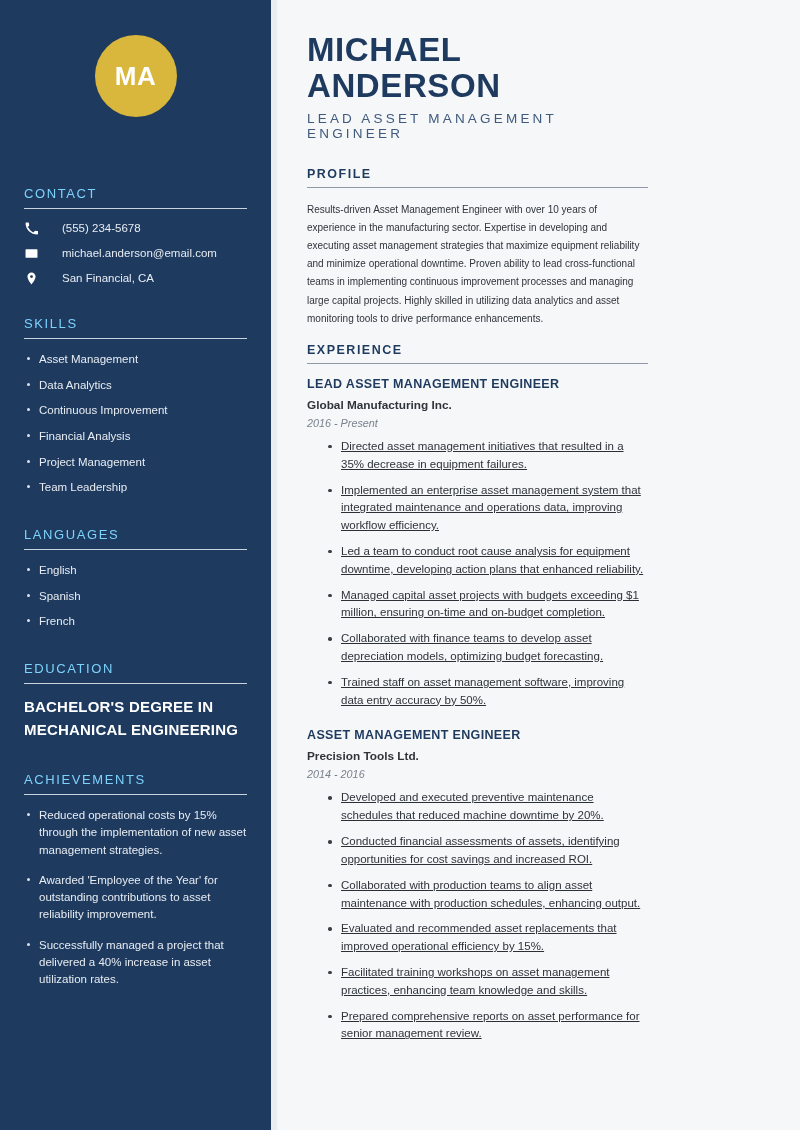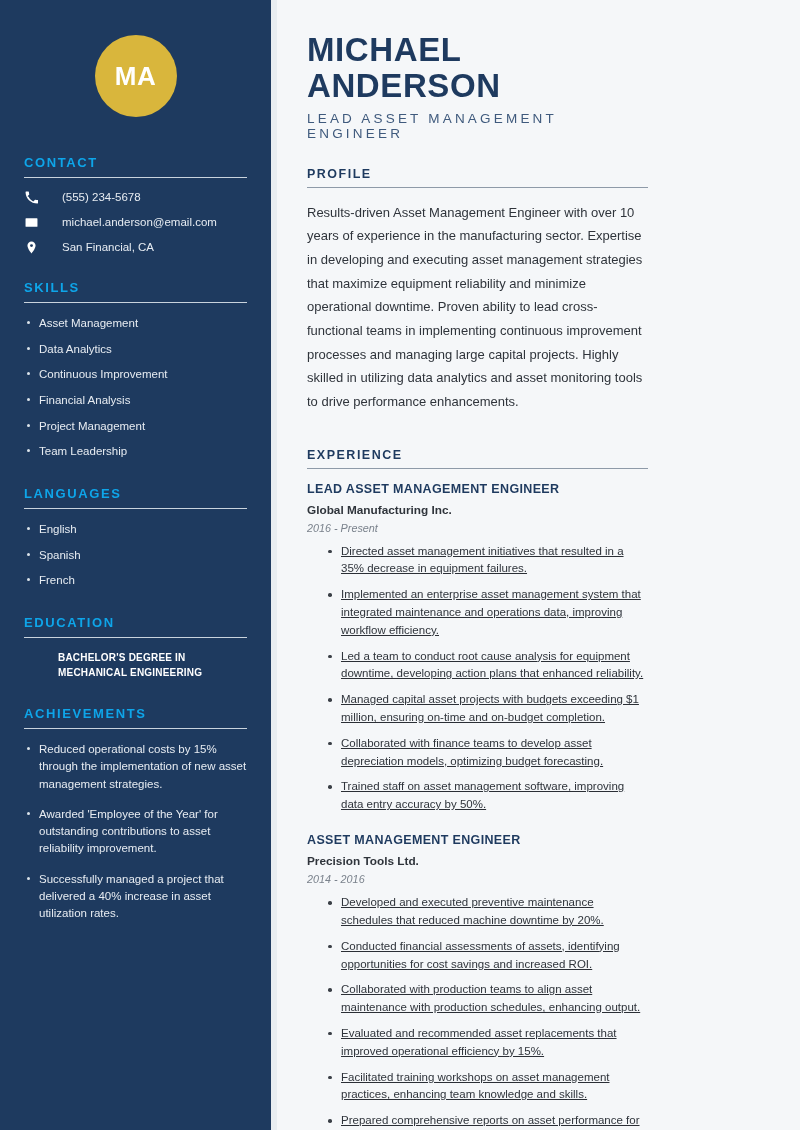--- a/index.html
+++ b/index.html
@@ -53,24 +53,25 @@
     justify-content: center;
     font-size: 26px;
     font-weight: bold;
     letter-spacing: 0.5px;
   }
 
   .side-section { margin-bottom: 26px; }
 
   .side-heading {
     font-size: 13px;
-    font-weight: bold;
+    font-weight: normal;
     letter-spacing: 1.6px;
-    color: #0ea5e9;
+    color: #7dd3fc;
     padding-bottom: 7px;
+    margin-top: 31px;
   }
 
   .side-rule {
     height: 1px;
     background: #c9d3dd;
     margin-bottom: 12px;
   }
 
   
   .contact-row {
@@ -106,26 +107,25 @@
     position: absolute;
     left: 3px;
     top: 6px;
     width: 3px;
     height: 3px;
     border-radius: 50%;
     background: #dbe3ea;
   }
 
   .edu-degree {
-    font-size: 10px;
+    font-size: 15px;
     font-weight: bold;
     line-height: 1.5;
     color: #ffffff;
     letter-spacing: 0.2px;
-    margin-left: 34px;
   }
 
   ul.achieve-list li { margin-bottom: 13px; line-height: 1.5; }
 
   
   .main {
     flex: 1 1 auto;
     background: #f5f7f9;
     padding: 32px 34px 0 30px;
   }
@@ -154,24 +154,24 @@
     padding-bottom: 6px;
   }
 
   .main-rule {
     height: 1px;
     background: #8e9aa8;
     margin-bottom: 13px;
   }
 
   .profile-text {
-    font-size: 13px;
+    font-size: 10px;
     line-height: 1.82;
     color: #2f343b;
-    margin-bottom: 34px;
+    margin-bottom: 15px;
   }
 
   .exp-entry { margin-bottom: 19px; }
 
   .exp-role {
     font-size: 12.5px;
     font-weight: bold;
     letter-spacing: 0.35px;
     color: #1e3a5f;
     margin-bottom: 7px;

